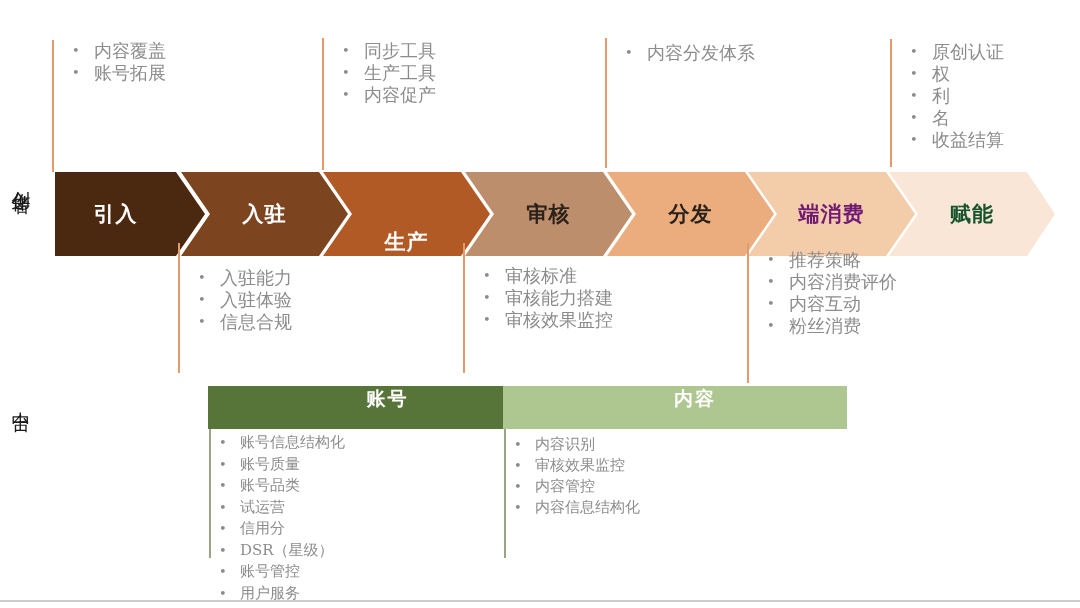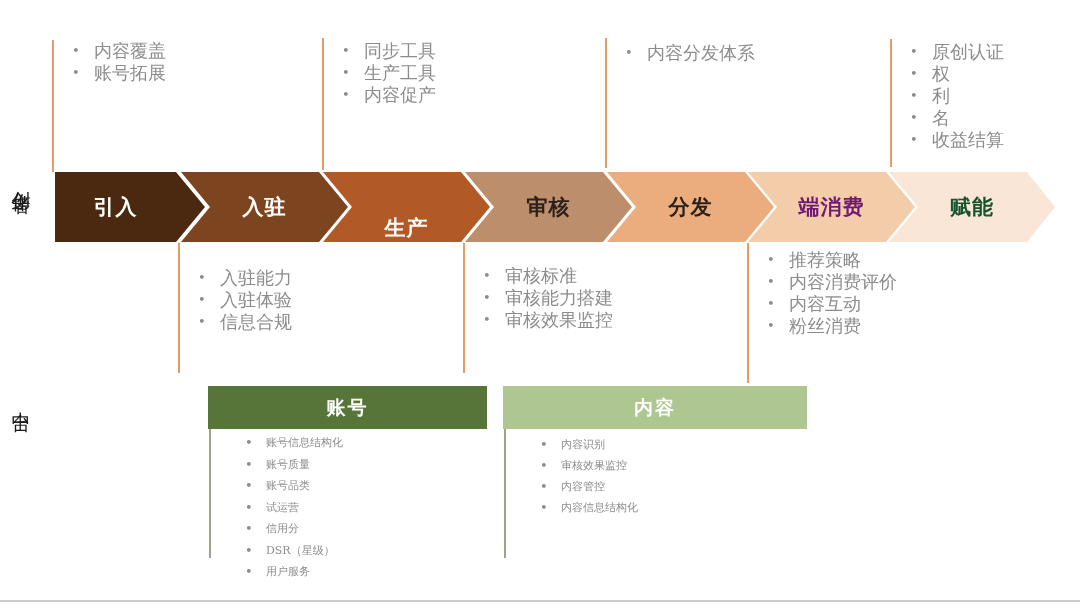--- a/index.html
+++ b/index.html
@@ -7,48 +7,48 @@
     position:relative;width:1080px;height:608px;background:#ffffff;overflow:hidden;
     font-family:"Liberation Sans",sans-serif;
   }
   
   .row-label{
     position:absolute;left:10px;writing-mode:vertical-rl;text-orientation:upright;
     font-size:19px;line-height:23px;letter-spacing:2px;font-weight:400;
   }
   
   .stage{
-    position:absolute;top:172px;height:70px;display:flex;align-items:center;justify-content:center;
+    position:absolute;top:172px;height:84px;display:flex;align-items:center;justify-content:center;
     clip-path:polygon(0 0, var(--b) 0, var(--t) 50%, var(--b) 100%, 0 100%);
     padding-right:29px;box-sizing:border-box;
   }
   .stage.notch{
     clip-path:polygon(0 0, var(--b) 0, var(--t) 50%, var(--b) 100%, 0 100%, 29px 50%);
     padding-left:29px;
   }
   .stage-label{font-weight:bold;font-size:21px;letter-spacing:1px;white-space:nowrap;}
   
   .callout{position:absolute;}
   .vline{position:absolute;left:0;top:0;width:2px;height:100%;}
   ul.blist{
     position:absolute;left:18px;margin:0;padding:0;list-style:none;white-space:nowrap;
     font-family:"DejaVu Serif","Liberation Serif",serif;font-size:18px;
   }
   ul.blist li{position:relative;padding-left:24px;line-height:22px;}
   ul.blist li::before{content:"•";position:absolute;left:2px;font-size:13px;}
   
   .pbox-header{
-    position:absolute;height:43px;display:flex;align-items:center;justify-content:center;
-    color:#ffffff;font-weight:bold;font-size:19px;letter-spacing:2px;
+    position:absolute;height:43px;display:flex;align-items:flex-start;justify-content:center;
+    color:#ffffff;font-weight:bold;font-size:19px;letter-spacing:2px;padding-left:40px;
   }
   .pbox-list-wrap{position:absolute;}
   .pbox-list-wrap .vline{width:2px;}
   ul.plist{
-    position:absolute;left:34px;top:0;margin:0;padding:0;list-style:none;white-space:nowrap;
-    font-family:"DejaVu Serif","Liberation Serif",serif;font-size:11px;
+    position:absolute;left:8px;top:0;margin:0;padding:0;list-style:none;white-space:nowrap;
+    font-family:"DejaVu Serif","Liberation Serif",serif;font-size:15px;
   }
   ul.plist li{position:relative;padding-left:23px;}
   ul.plist li::before{content:"•";position:absolute;left:2px;font-size:13px;}
   .bottom-rule{position:absolute;left:0;top:600px;width:1080px;height:2px;}
 </style>
 </head>
 <body>
 
 <div class="canvas">
 
@@ -140,20 +140,21 @@
   </div>
   <div class="pbox-list-wrap" style="left:209px;top:429px;width:279px;height:129px;">
     <div class="vline" style="background-color: rgb(154, 165, 133);"></div>
     <ul class="plist" style="top: 3px; line-height: 21.5px; color: rgb(140, 140, 140);">
         <li>账号信息结构化</li>
         <li>账号质量</li>
         <li>账号品类</li>
         <li>试运营</li>
         <li>信用分</li>
         <li>DSR（星级）</li>
+        <li>账号管控</li>
         <li>用户服务</li>
       </ul>
   </div>
 
   <div class="pbox-header" style="left: 503px; top: 386px; width: 304px; background-color: rgb(174, 199, 145);">
     <span>内容</span>
   </div>
   <div class="pbox-list-wrap" style="left:504px;top:429px;width:274px;height:129px;">
     <div class="vline" style="background-color: rgb(154, 165, 133);"></div>
     <ul class="plist" style="top: 5px; line-height: 21px; color: rgb(140, 140, 140);">

